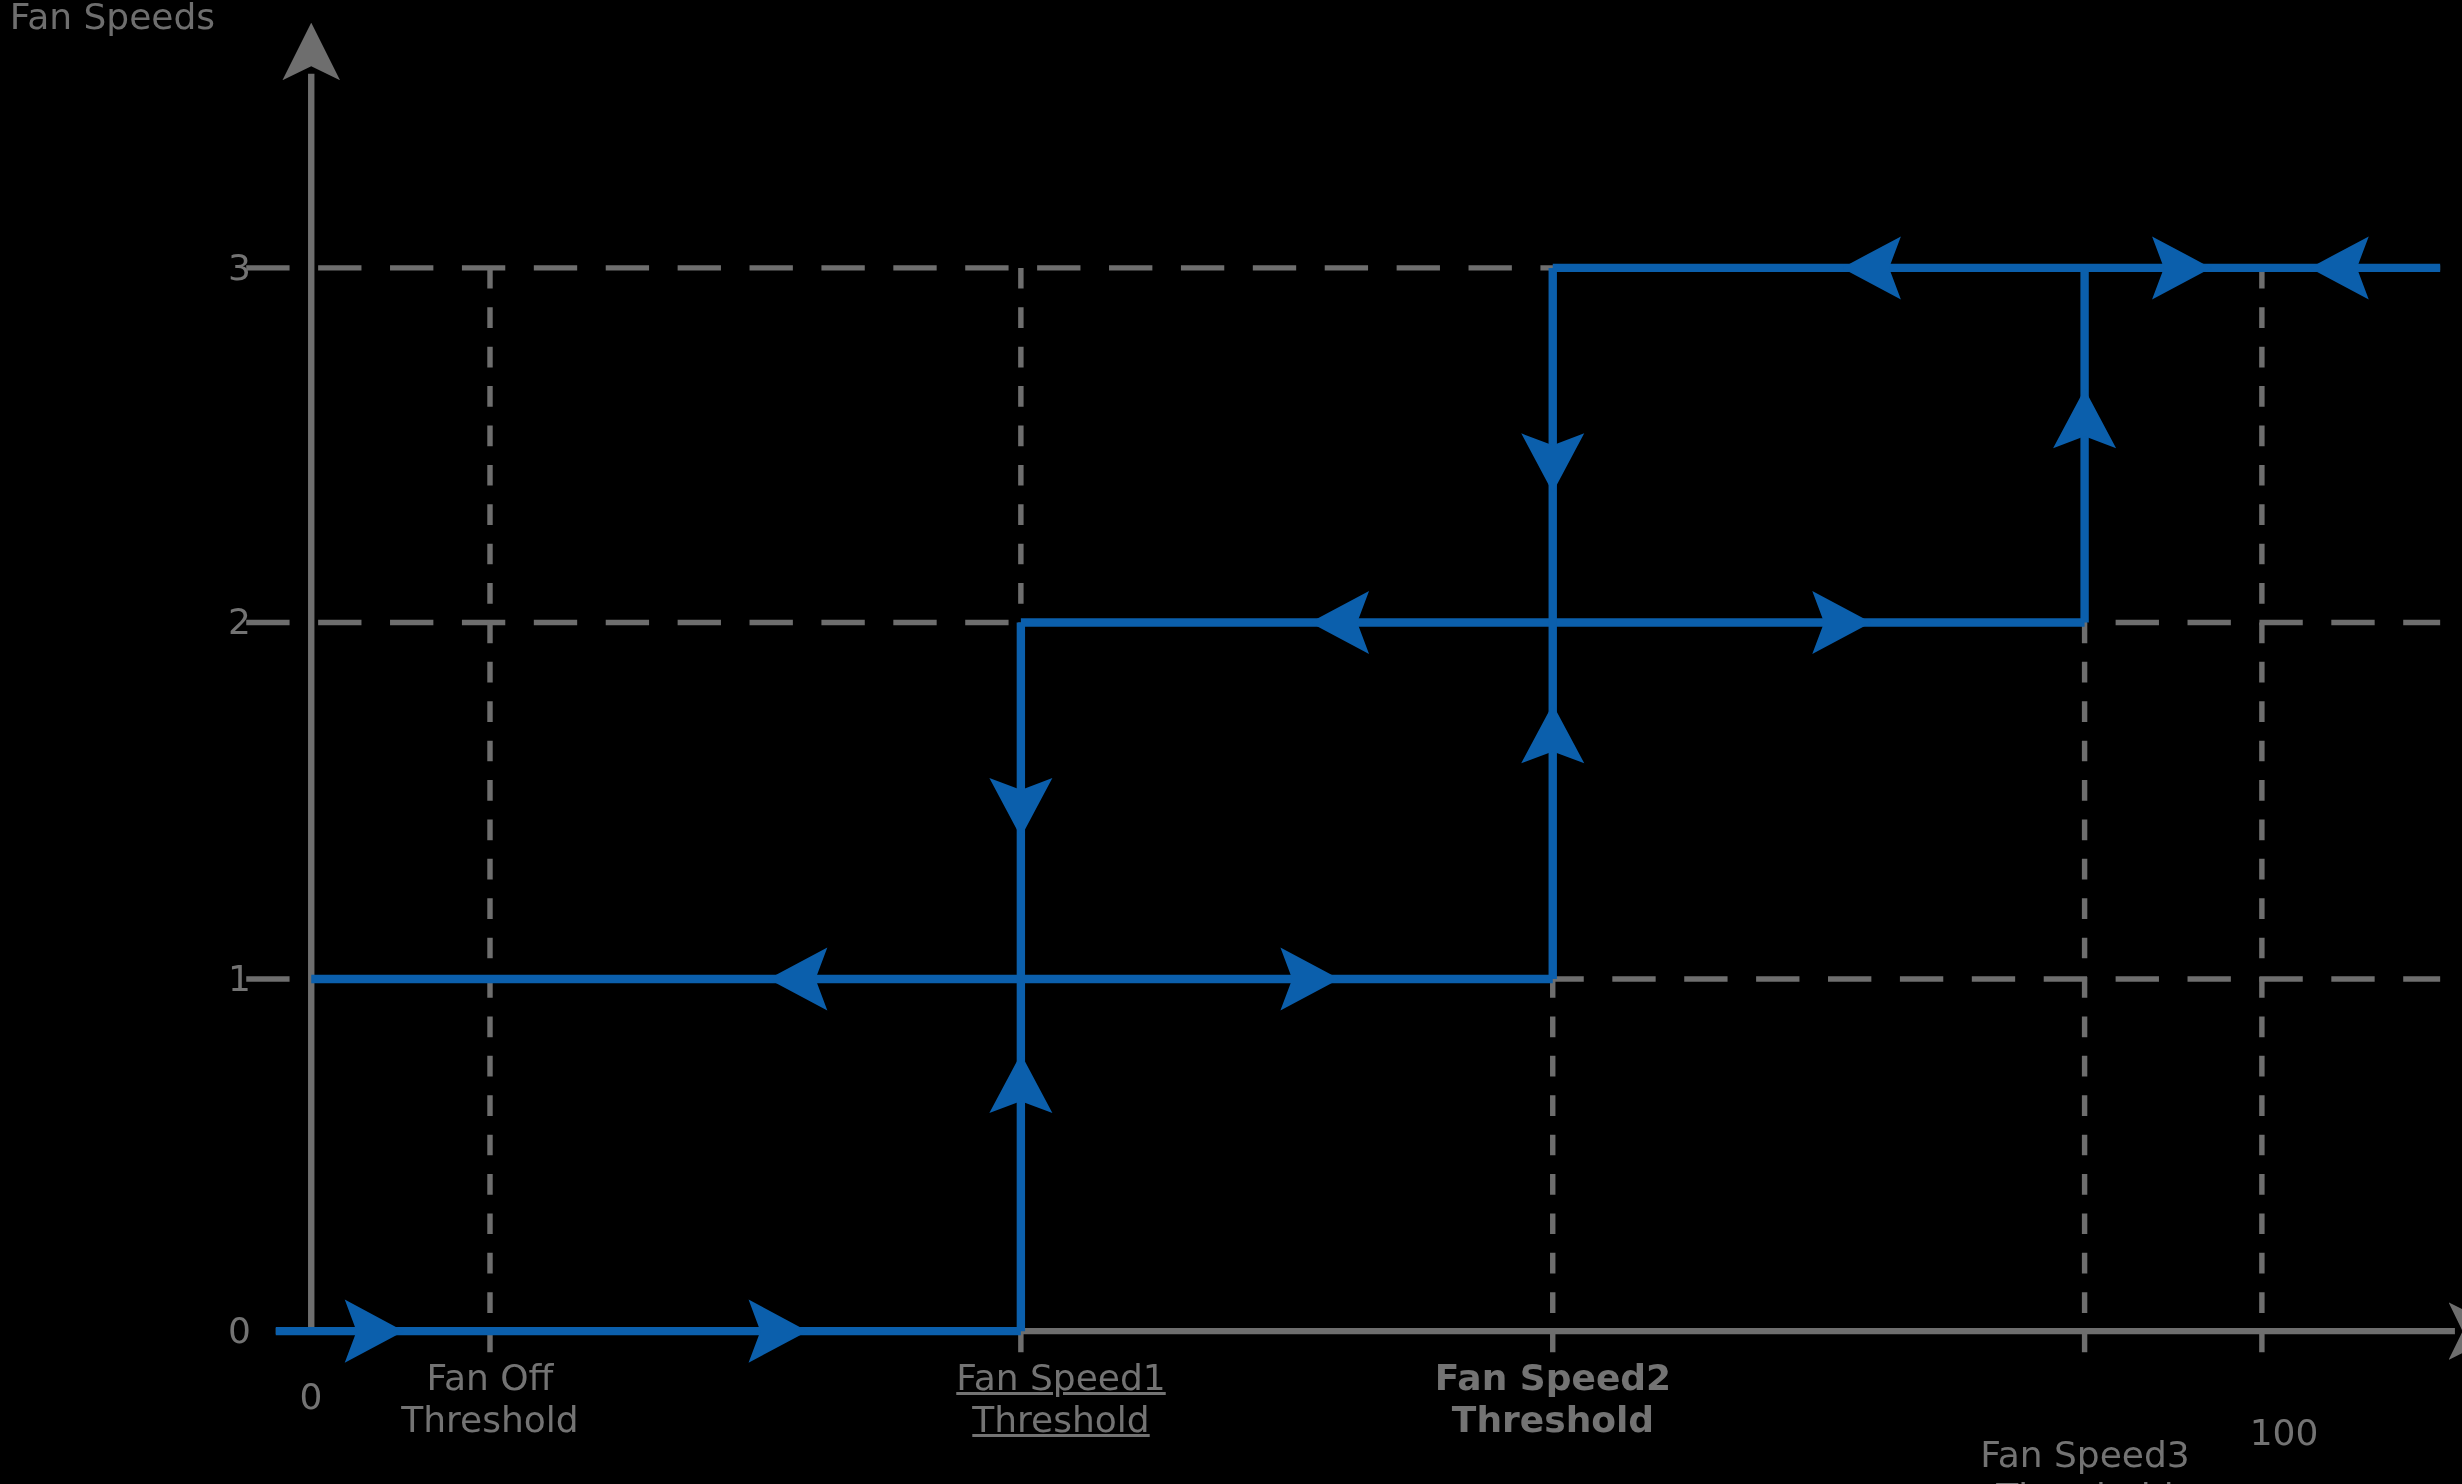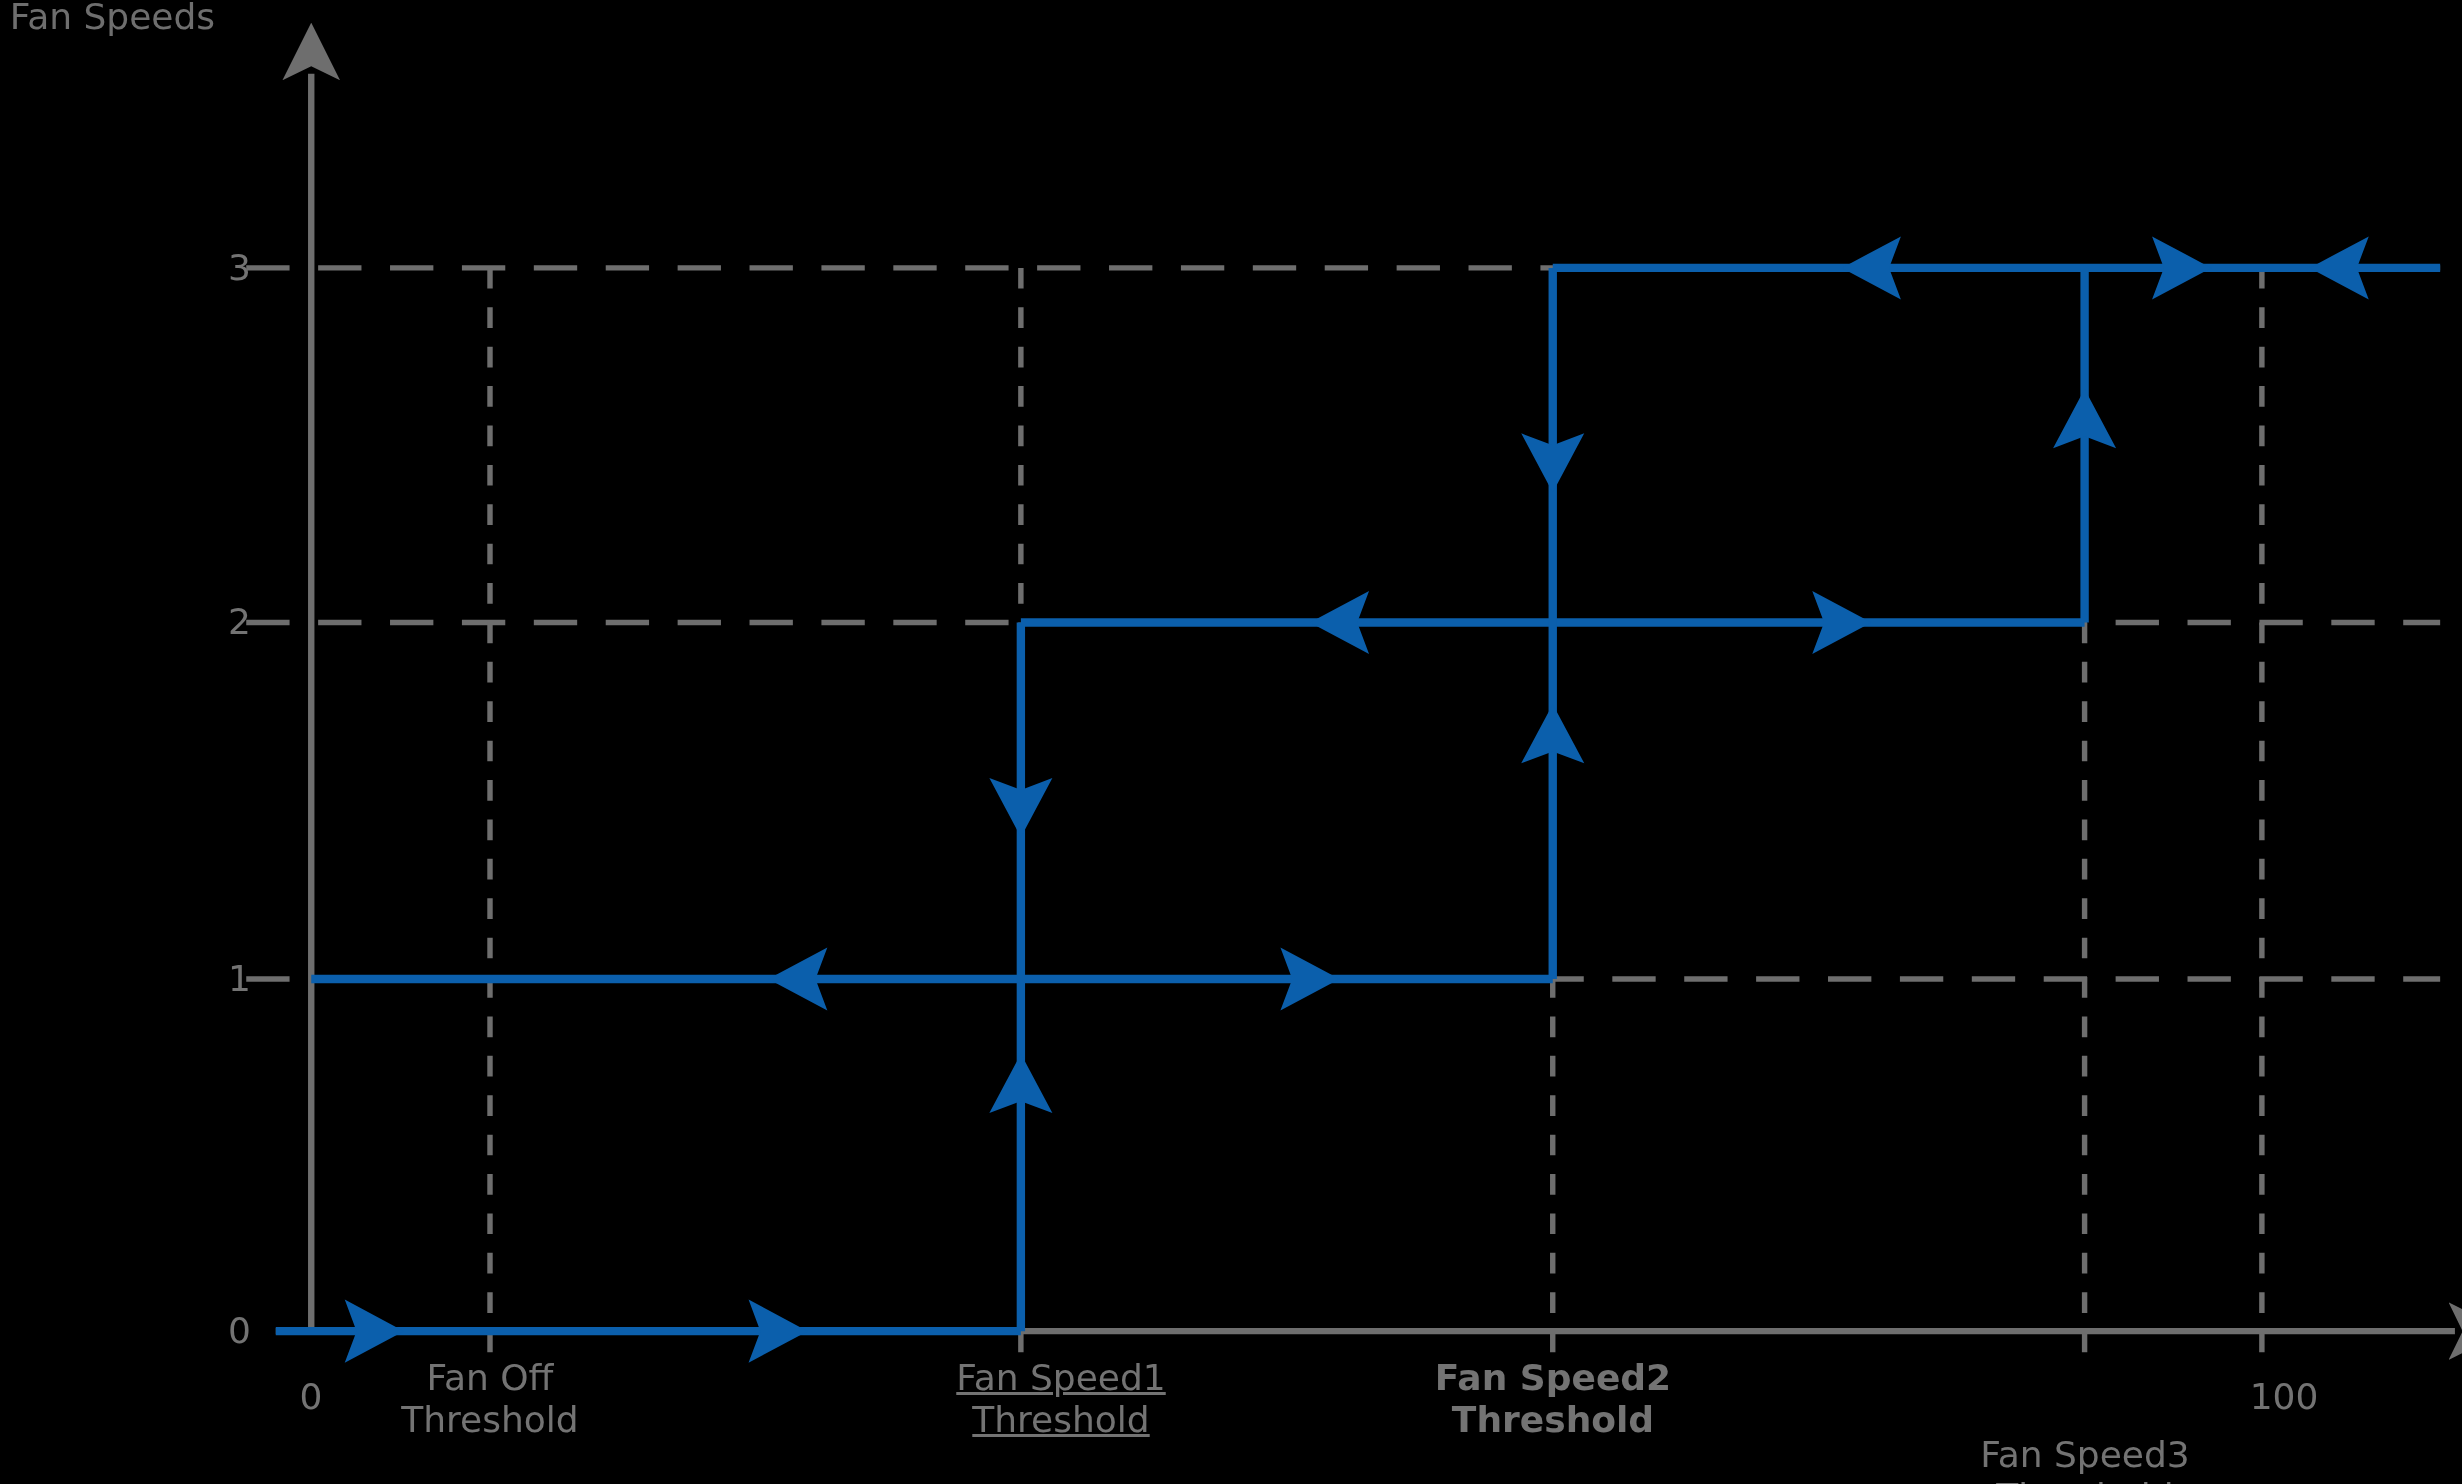--- a/index.html
+++ b/index.html
@@ -25,21 +25,21 @@
 
   <div class="lbl c" style="left:311px;top:1376px;">0</div>
   <div class="lbl c" style="left:490px;top:1357px;">Fan Off
 Threshold</div>
   <div class="lbl c" style="left:1061px;top:1357px;text-decoration:underline;">Fan Speed1
 Threshold</div>
   <div class="lbl c" style="left:1553px;top:1357px;font-weight:bold;">Fan Speed2
 Threshold</div>
   <div class="lbl c" style="left:2085px;top:1434px;">Fan Speed3
 Threshold</div>
-  <div class="lbl c" style="left:2284px;top:1376px;">100</div>
+  <div class="lbl c" style="left:2284px;top:1412px;">100</div>
 
   <svg id="plot" viewBox="0 0 6039 3015">
     <defs>
       <marker id="axarrow" markerWidth="9" markerHeight="9" refX="1" refY="4.5" orient="auto" markerUnits="strokeWidth">
         <path d="M0,0 L9,4.5 L0,9 L2.2,4.5 Z" fill="#6e6e6e"></path>
       </marker>
     </defs>
 
     <g>
       <line x1="500" y1="544" x2="4955" y2="544" stroke="#6e6e6e" stroke-width="11" stroke-dasharray="88 58"></line>

